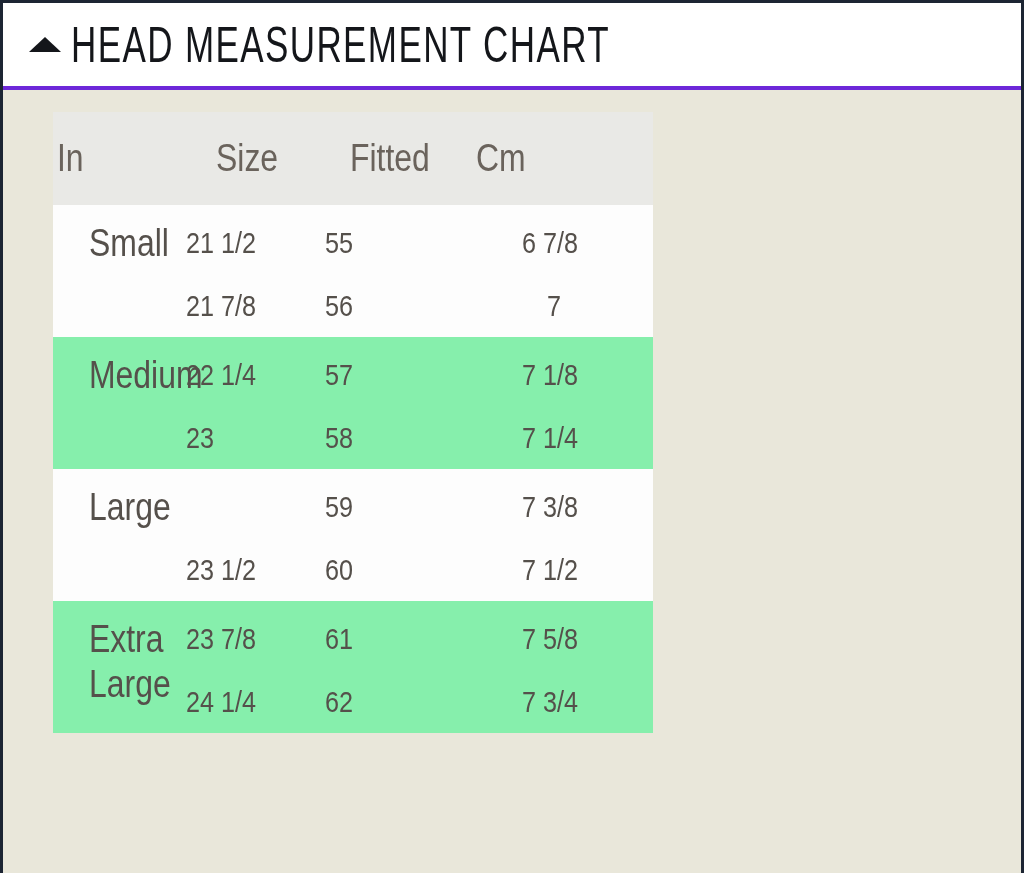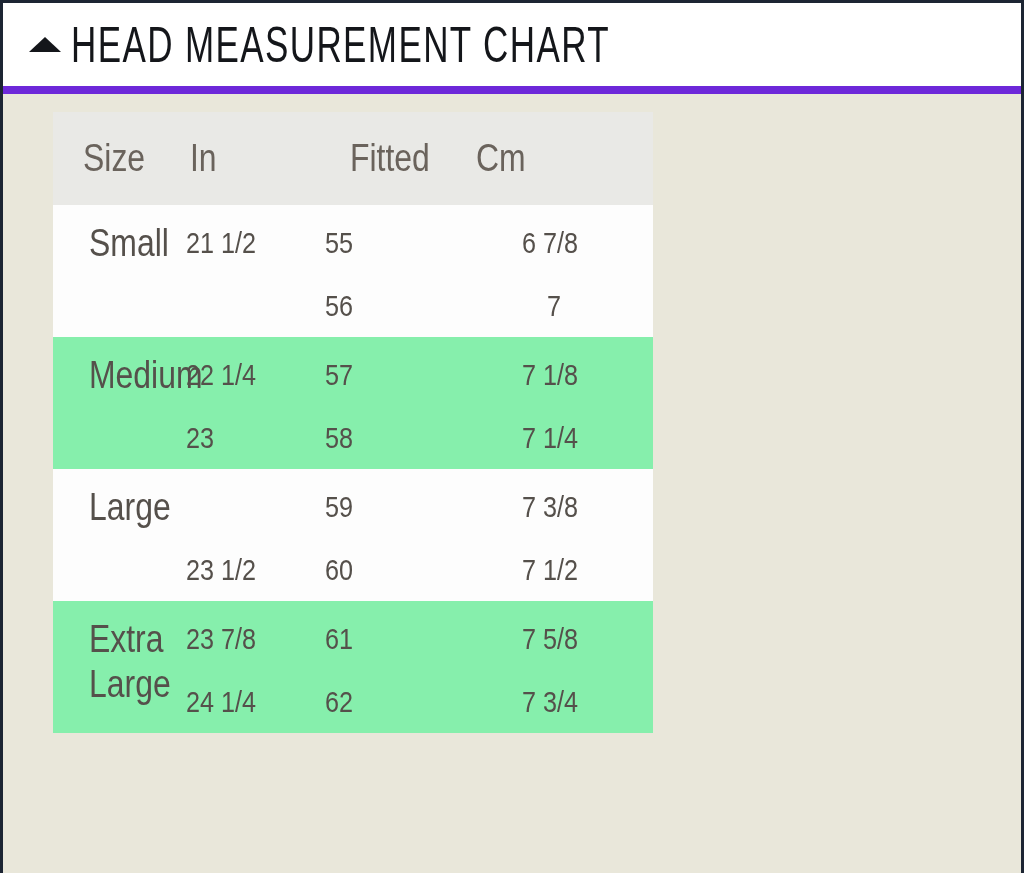--- a/index.html
+++ b/index.html
@@ -14,21 +14,21 @@
     position:absolute;inset:0;
     border-left:3px solid #1c2533;
     border-right:3px solid #1c2533;
     box-sizing:border-box;
   }
   
   .section-header{
     height:83px;
     background:#ffffff;
     border-top:3px solid #1c2533;
-    border-bottom:8px solid #6d28d9;
+    border-bottom:4px solid #6d28d9;
     display:flex;
     align-items:center;
     cursor:pointer;
   }
   .tri-up{
     width:0;height:0;
     margin-left:26px;
     border-left:16px solid transparent;
     border-right:16px solid transparent;
     border-bottom:15px solid #14161a;
@@ -106,45 +106,48 @@
 <div class="frame">
 
   <div class="section-header">
     <span class="tri-up"></span>
     <span class="section-title">HEAD MEASUREMENT CHART</span>
   </div>
 
   <div class="chart">
 
     <div class="head-row">
+      <div class="hcell c-in">
+          <span class="cond">In</span>
+        </div>
       <div class="hcell c-size">
           <span class="cond">Size</span>
-        </div>
-      <div class="hcell c-in">
-          <span class="cond">In</span>
         </div>
       <div class="hcell c-fitted">
           <span class="cond">Fitted</span>
         </div>
       <div class="hcell c-cm">
           <span class="cond">Cm</span>
         </div>
     </div>
 
     <div class="band white">
       <div class="size-cell"><span class="cond">Small</span></div>
       <div class="val r1 c2">
           <span class="cond">21 1/2</span>
         </div>
       <div class="val r1 c3">
           <span class="cond">55</span>
         </div>
       <div class="val r1 c4">
           <span class="cond">6 7/8</span>
         </div>
+      <div class="val r2 c2">
+          <span class="cond">21 7/8</span>
+        </div>
       <div class="val r2 c3">
           <span class="cond">56</span>
         </div>
       <div class="val r2 c4">
           <span class="cond">7</span>
         </div>
     </div>
 
     <div class="band gray">
       <div class="size-cell"><span class="cond">Medium</span></div>

